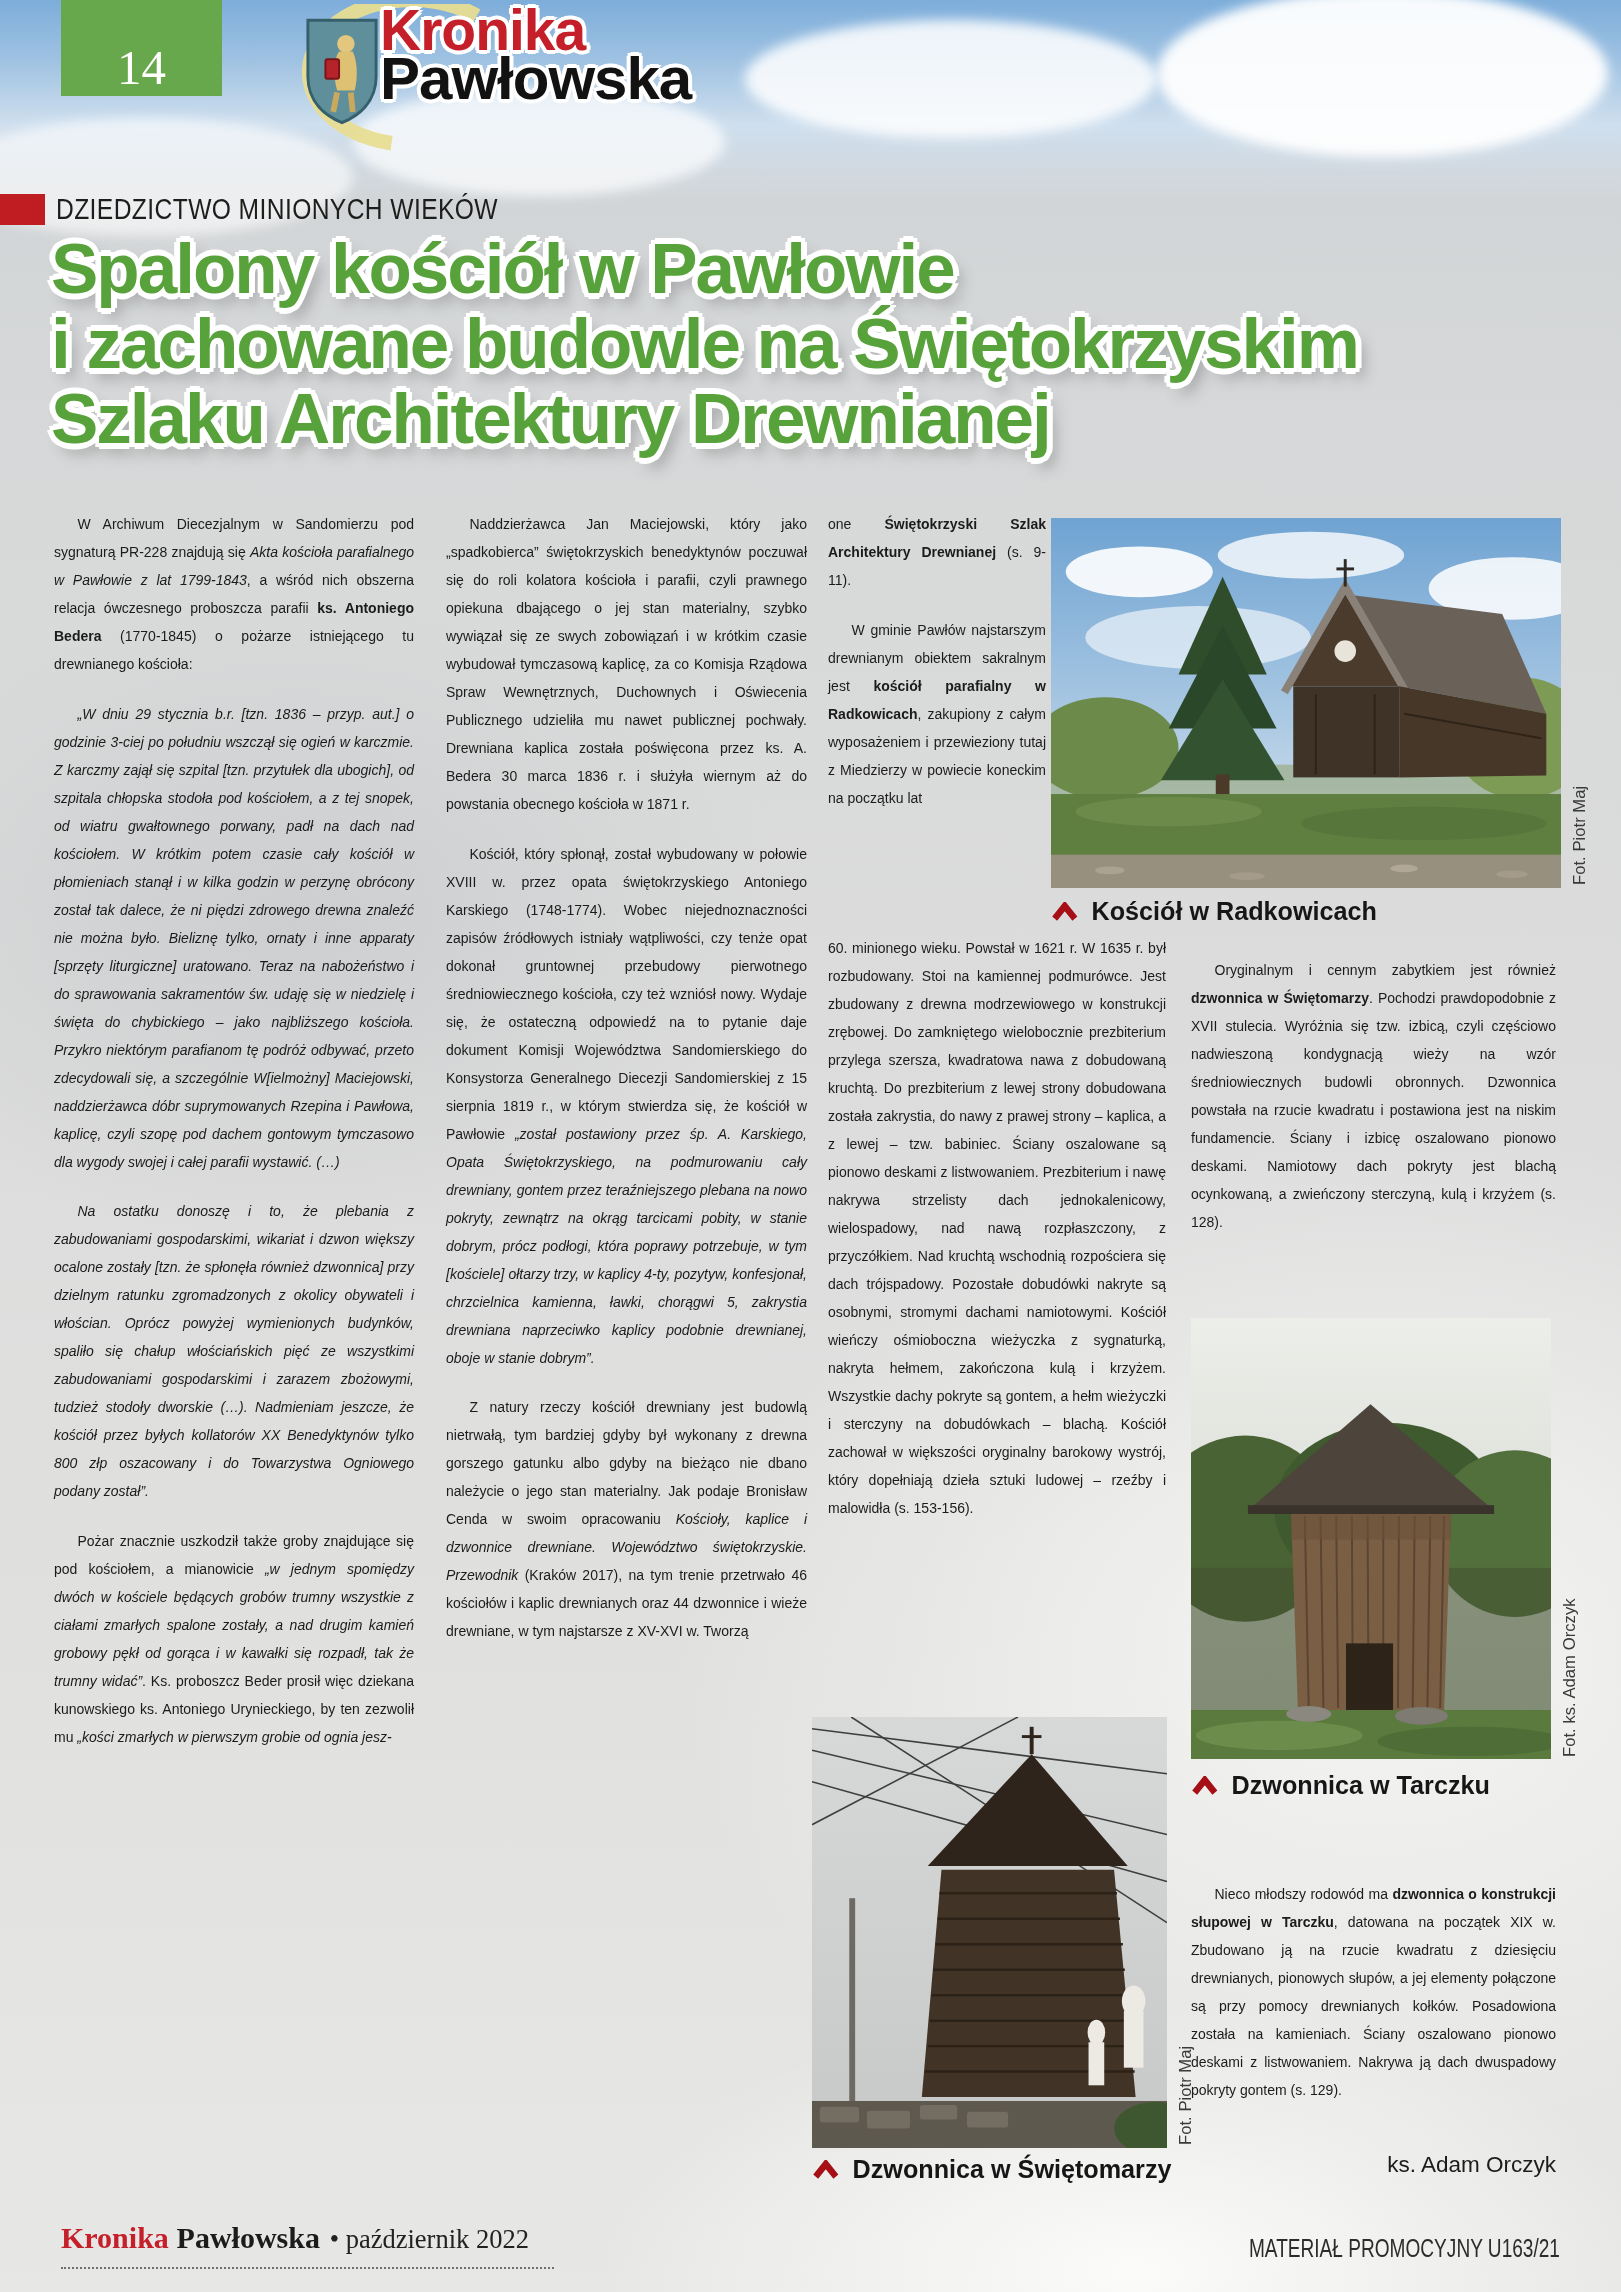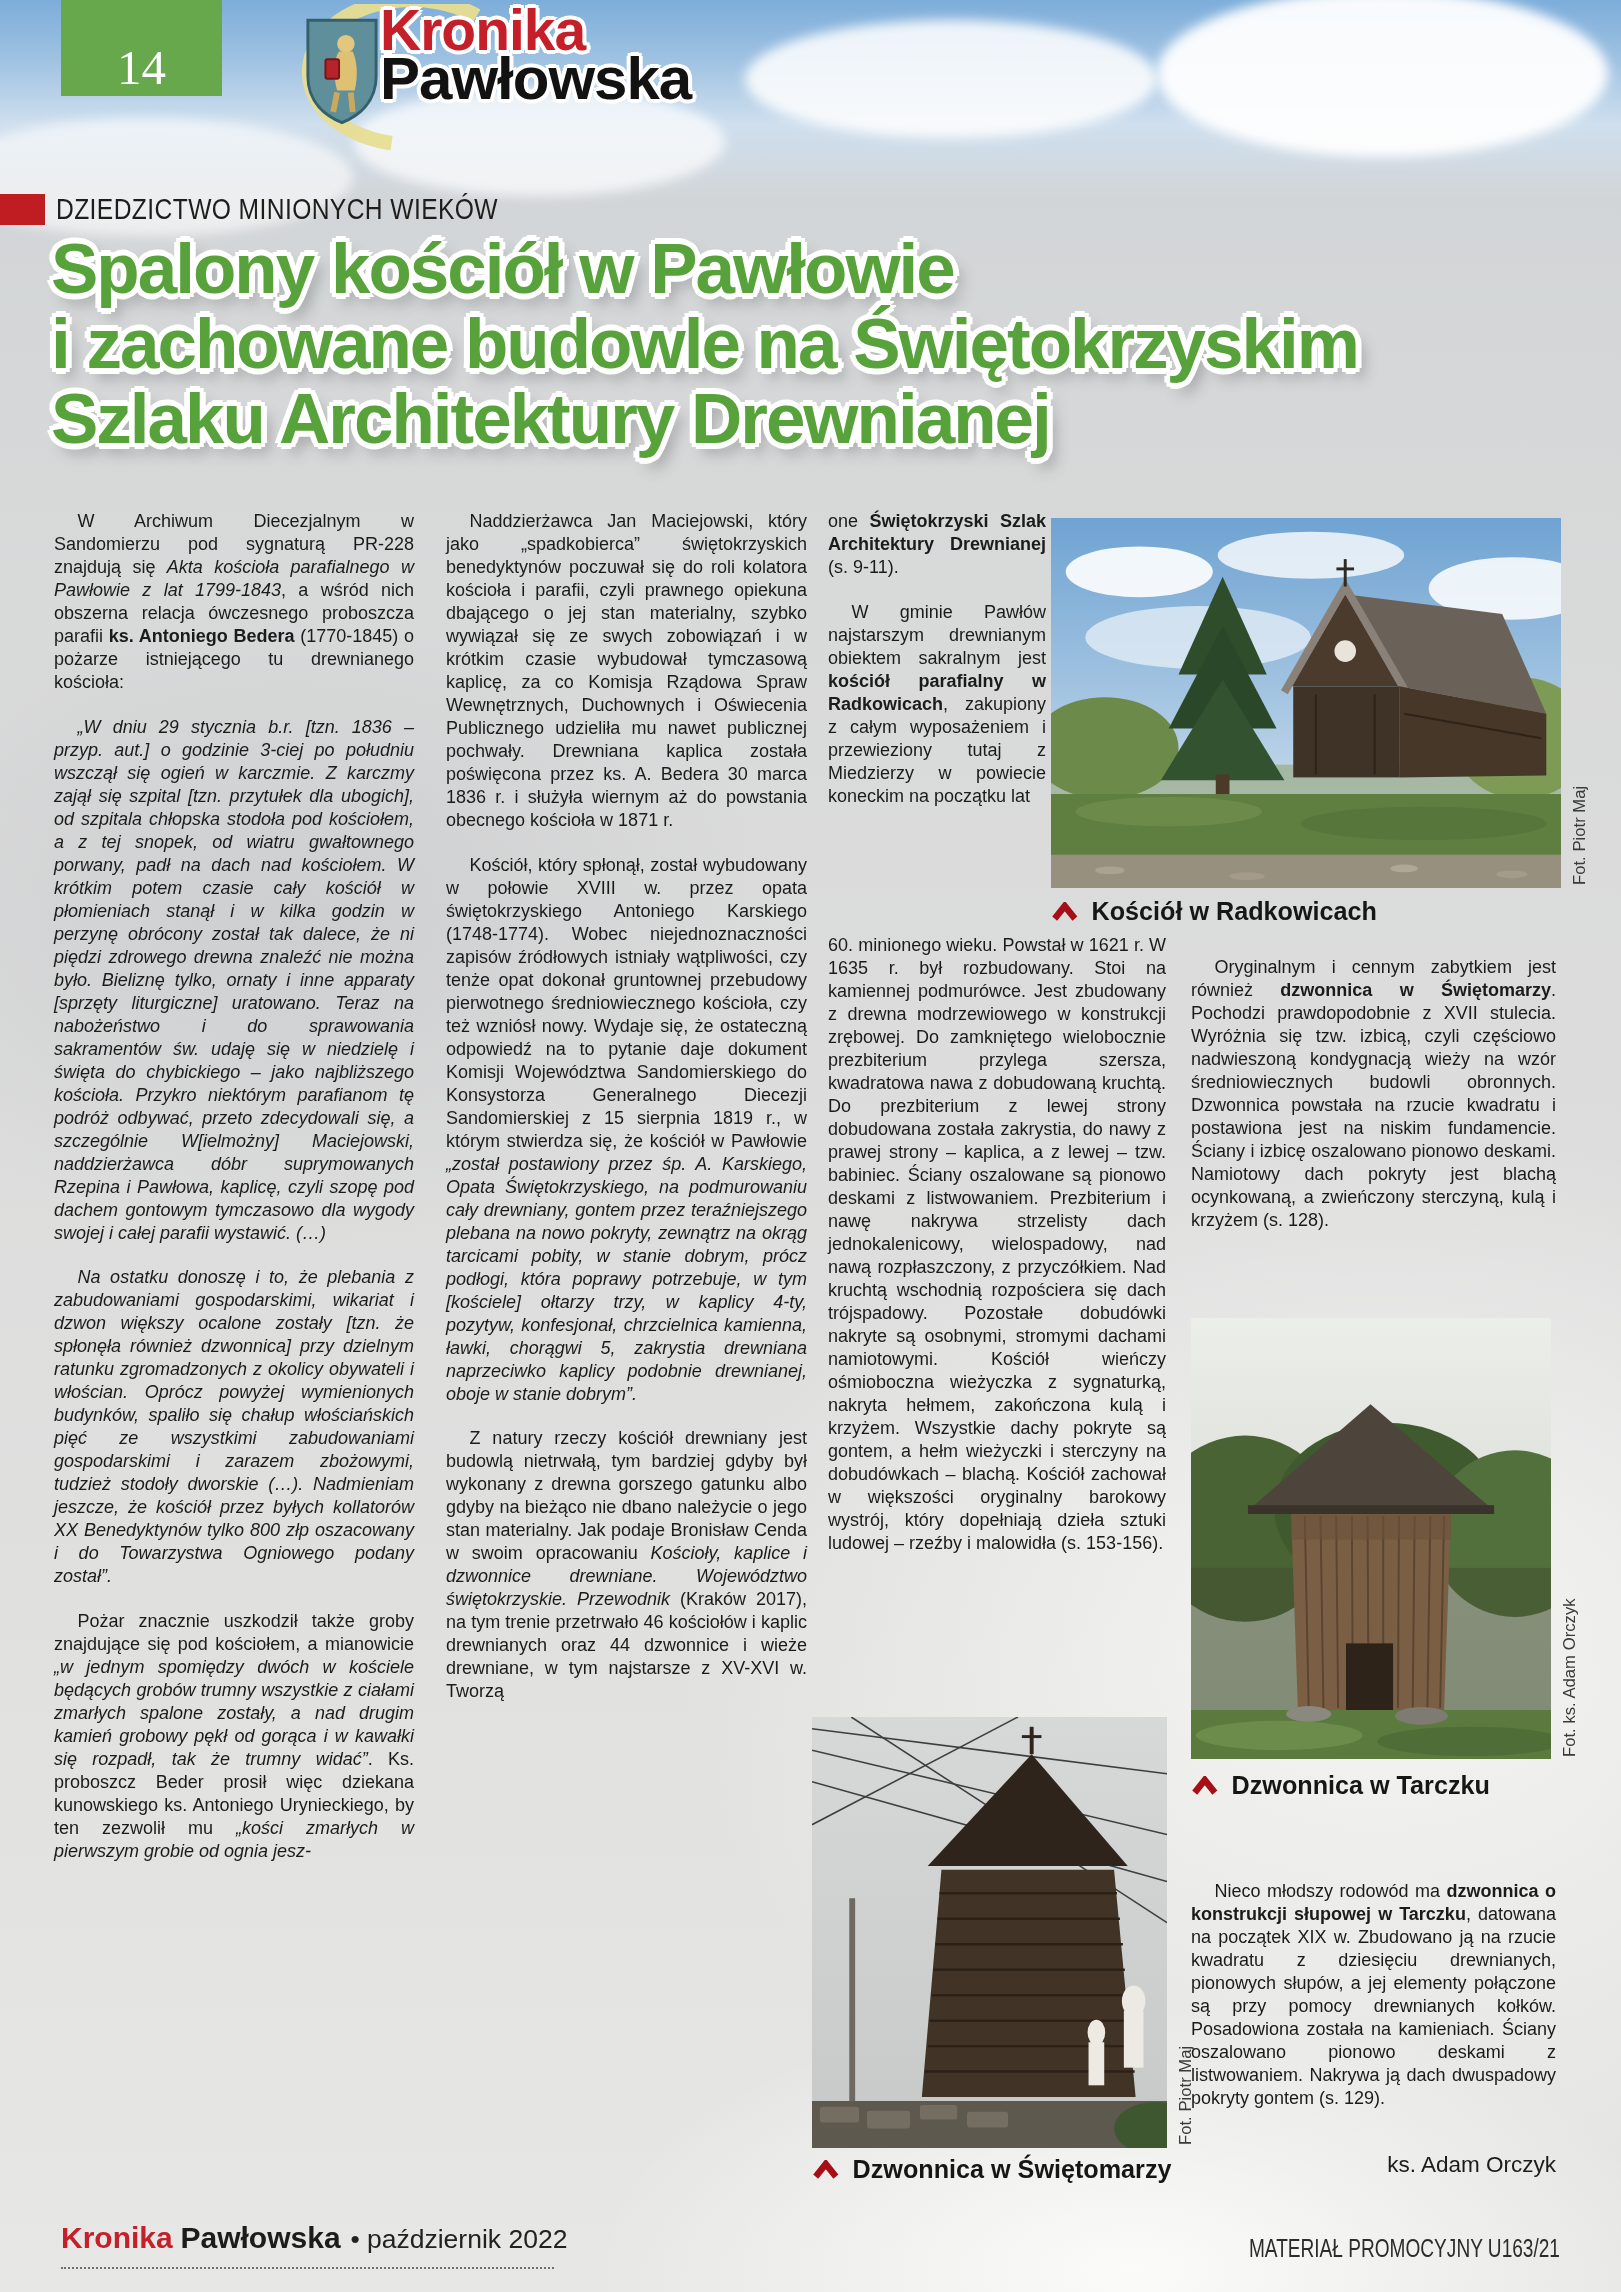--- a/index.html
+++ b/index.html
@@ -29,38 +29,38 @@
     text-shadow:-2.9px -2.9px 0 #fff,2.9px -2.9px 0 #fff,-2.9px 2.9px 0 #fff,2.9px 2.9px 0 #fff,-3.9px 0 0 #fff,3.9px 0 0 #fff,0 -3.9px 0 #fff,0 3.9px 0 #fff;}
   .section-row{position:absolute;left:0;top:192px;height:35px;}
   .red-sq{position:absolute;left:0;top:2px;width:45px;height:31px;background:#c01d23;}
   .section-title{position:absolute;left:56px;top:0;font-size:30px;color:#1d1d1b;white-space:nowrap;
     transform:scaleX(.82);transform-origin:left center;letter-spacing:0.5px;}
   
   .headline{position:absolute;left:51px;top:231px;}
   .hline{font-size:71px;line-height:75px;font-weight:700;color:#58a23b;letter-spacing:-2px;white-space:nowrap;
     text-shadow:-3.9px -3.9px 0 #fff,3.9px -3.9px 0 #fff,-3.9px 3.9px 0 #fff,3.9px 3.9px 0 #fff,-5.9px 0 0 #fff,5.9px 0 0 #fff,0 -5.9px 0 #fff,0 5.9px 0 #fff,7.8px 9.8px 13.7px rgba(90,90,90,.45);}
   
-  .col{position:absolute;top:510px;font-size:18px;line-height:23px;color:#1b1b1b;}
+  .col{position:absolute;top:510px;font-size:14px;line-height:28px;color:#1b1b1b;}
   .para{margin:0 0 21.6px 0;text-align:justify;}
   .indent{text-indent:23.5px;}
   #col1{left:54px;width:360px;}
   #col2{left:446px;width:361px;}
   #col3a{left:828px;width:218px;}
   #col3b{left:828px;top:934px;width:338px;}
   #col4a{left:1191px;top:956px;width:365px;}
   #col4b{left:1191px;top:1880px;width:365px;}
   .author{position:absolute;left:1191px;top:2152px;width:365px;text-align:right;font-weight:400;font-size:22.5px;}
   
   .photo{position:absolute;display:block;}
   .caption{position:absolute;display:flex;align-items:center;gap:13.7px;font-weight:700;font-size:26.5px;color:#161616;
     transform:scaleX(.95);transform-origin:left center;white-space:nowrap;}
   .chev{flex:0 0 auto;}
   .credit{position:absolute;transform:rotate(-90deg);transform-origin:0 0;font-size:16.7px;color:#3a3a3a;white-space:nowrap;}
   
-  .footer-left{position:absolute;left:61px;top:2221px;width:493px;border-bottom:2.9px dotted #6f6f6f;padding-bottom:11.8px;white-space:nowrap;}
+  .footer-left{position:absolute;left:61px;top:2221px;width:493px;border-bottom:2.9px dotted #6f6f6f;padding-bottom:11.8px;white-space:nowrap;font-family:Liberation Serif, serif;}
   .fb1{font-size:30px;font-weight:700;color:#c5202a;}
   .fb2{font-size:30px;font-weight:700;color:#1c1c1c;margin-left:7.8px;}
   .fi{font-size:26.5px;color:#222;margin-left:9.8px;}
   .footer-right{position:absolute;right:61px;top:2233px;font-size:26.5px;color:#2c2c2c;white-space:nowrap;
     transform:scaleX(.72);transform-origin:right center;}
 </style>
 </head>
 <body>
 
 <div class="page">

